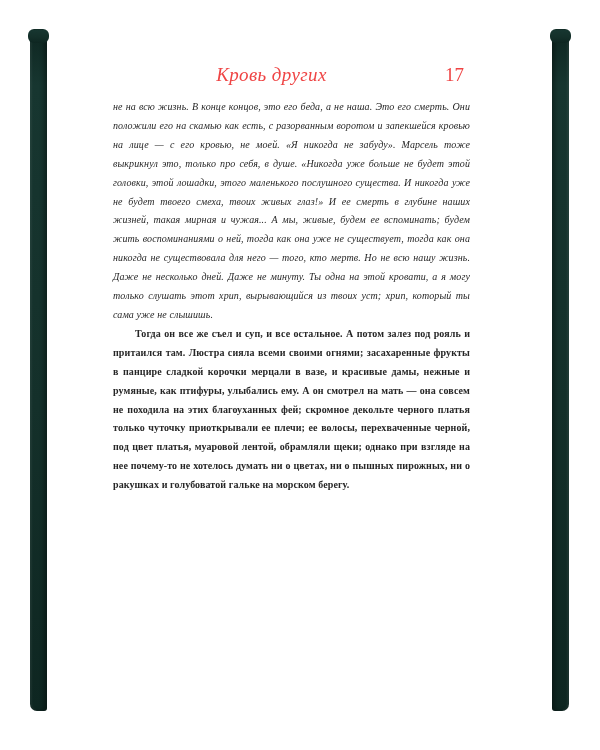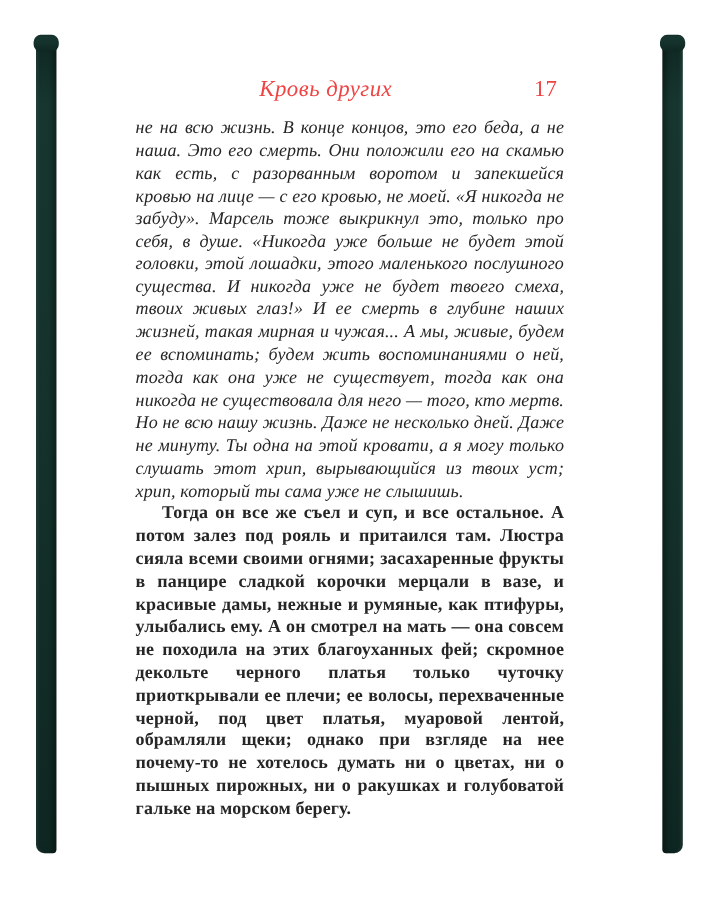--- a/index.html
+++ b/index.html
@@ -67,21 +67,21 @@
     font-style:italic;
     letter-spacing:.4px;
   }
   .page-number{
     position:absolute;
     right:6px;top:0;
     font-style:normal;
   }
   .page-text p{
     margin:0;
-    font-size:15px;
+    font-size:10px;
     line-height:18.9px;
     text-align:justify;
     letter-spacing:.1px;
   }
   .page-text p.italic{font-style:italic;}
   .page-text p.indent{text-indent:22px;font-weight:bold;}
 </style>
 </head>
 <body>
 

